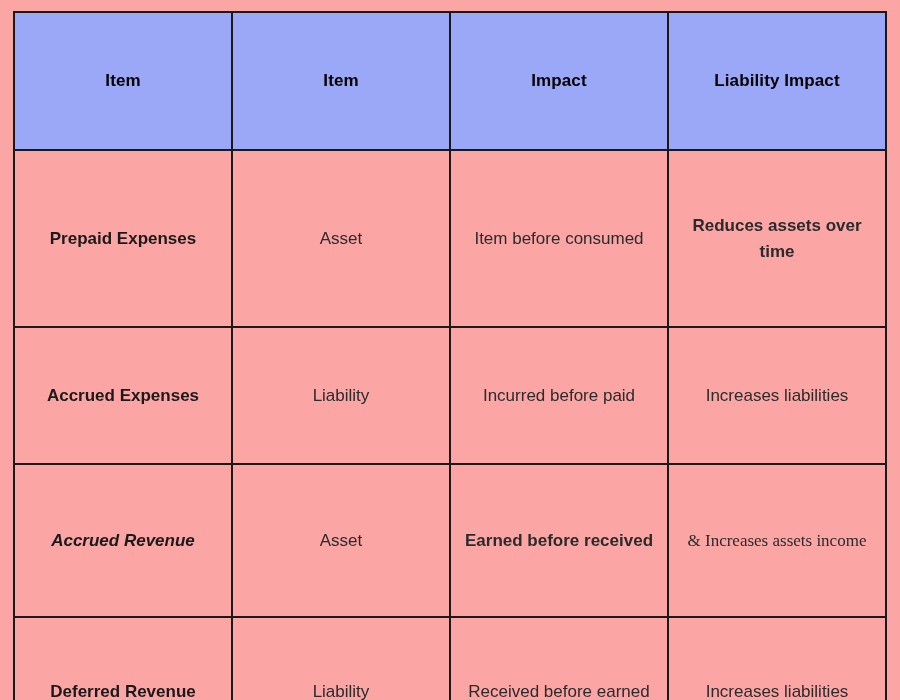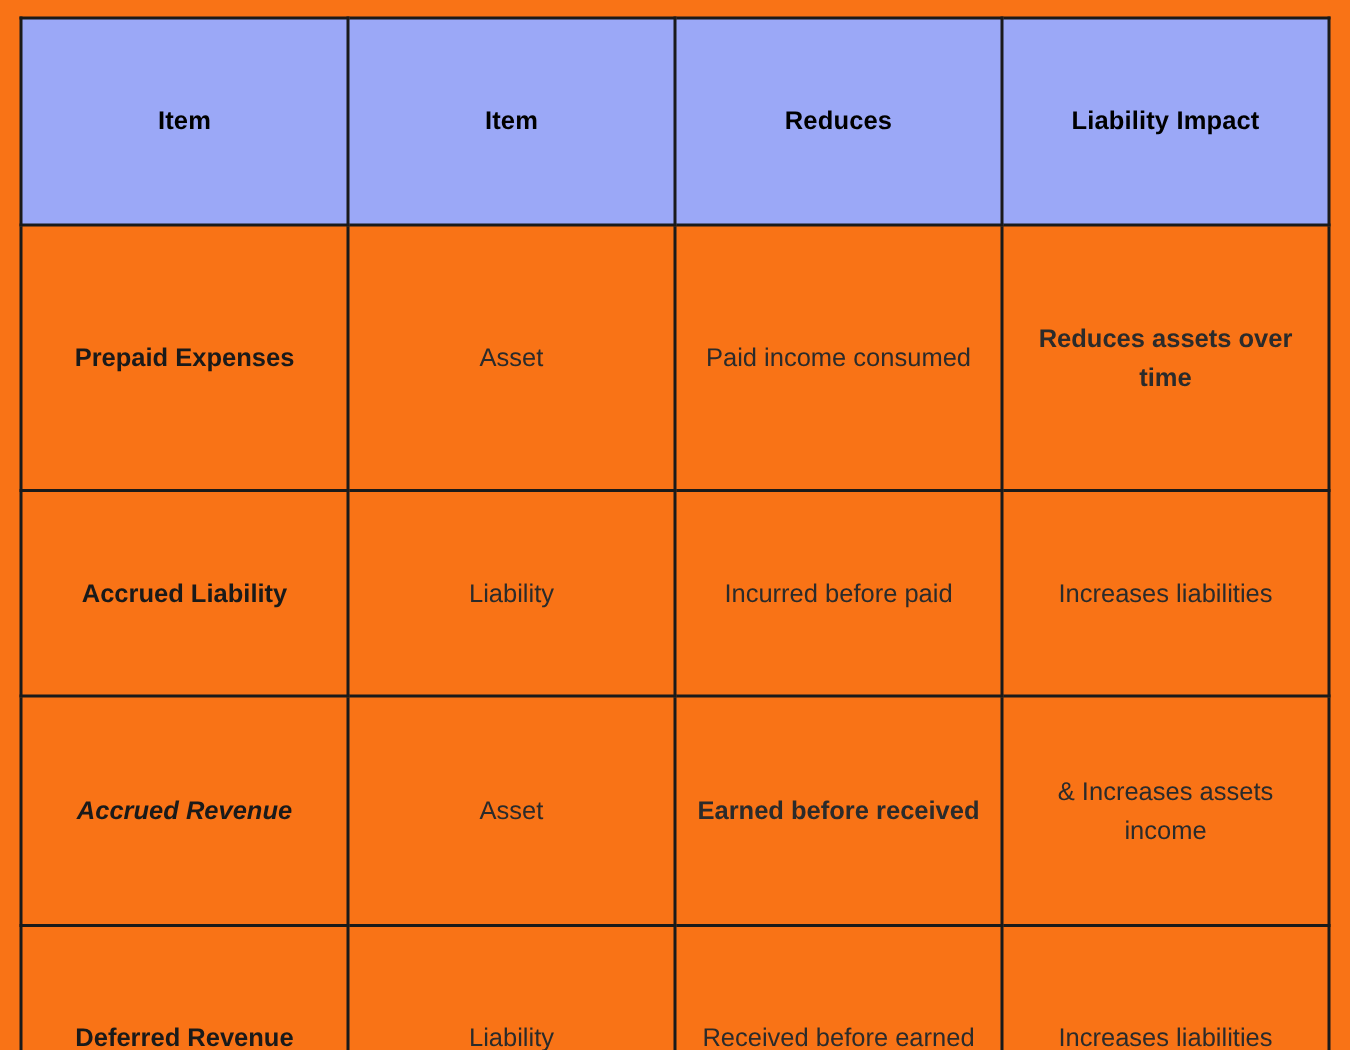--- a/index.html
+++ b/index.html
@@ -12,21 +12,21 @@
     height: 700px;
     overflow: hidden;
     font-family: "Liberation Sans", sans-serif;
     -webkit-font-smoothing: antialiased;
   }
 
   .sheet {
     position: relative;
     width: 900px;
     height: 700px;
-    background: #f97316;
+    background: #fca5a5;
   }
 
   .table-wrap {
     position: absolute;
     left: 13px;
     top: 11px;
     width: 874px;
     height: 676px;
     box-sizing: border-box;
   }
@@ -83,42 +83,42 @@
       <colgroup>
         <col>
           <col>
           <col>
           <col>
       </colgroup>
       <thead>
         <tr>
           <th class="col-head" style="background: rgb(155, 168, 247); color: rgb(0, 0, 0); border-color: rgb(26, 26, 26);">Item</th>
           <th class="col-head" style="background: rgb(155, 168, 247); color: rgb(0, 0, 0); border-color: rgb(26, 26, 26);">Item</th>
-          <th class="col-head" style="background: rgb(155, 168, 247); color: rgb(0, 0, 0); border-color: rgb(26, 26, 26);">Reduces</th>
+          <th class="col-head" style="background: rgb(155, 168, 247); color: rgb(0, 0, 0); border-color: rgb(26, 26, 26);">Impact</th>
           <th class="col-head" style="background: rgb(155, 168, 247); color: rgb(0, 0, 0); border-color: rgb(26, 26, 26);">Liability Impact</th>
         </tr>
       </thead>
       <tbody>
         <tr class="data-row row-h1">
           <td class="cell-item" style="border-color: rgb(26, 26, 26); color: rgb(26, 26, 26);">Prepaid Expenses</td>
           <td style="border-color: rgb(26, 26, 26); color: rgb(43, 43, 43);">Asset</td>
-          <td style="border-color: rgb(26, 26, 26); color: rgb(43, 43, 43);">Paid income consumed</td>
+          <td style="border-color: rgb(26, 26, 26); color: rgb(43, 43, 43);">Item before consumed</td>
           <td style="border-color: rgb(26, 26, 26); color: rgb(43, 43, 43); font-weight: bold;">Reduces assets over time</td>
         </tr>
         <tr class="data-row row-h2">
-          <td class="cell-item" style="border-color: rgb(26, 26, 26); color: rgb(26, 26, 26);">Accrued Liability</td>
+          <td class="cell-item" style="border-color: rgb(26, 26, 26); color: rgb(26, 26, 26);">Accrued Expenses</td>
           <td style="border-color: rgb(26, 26, 26); color: rgb(43, 43, 43);">Liability</td>
           <td style="border-color: rgb(26, 26, 26); color: rgb(43, 43, 43); margin-left: 16px;">Incurred before paid</td>
           <td style="border-color: rgb(26, 26, 26); color: rgb(43, 43, 43);">Increases liabilities</td>
         </tr>
         <tr class="data-row row-h3">
           <td class="cell-item" style="border-color: rgb(26, 26, 26); color: rgb(26, 26, 26); font-style: italic;">Accrued Revenue</td>
           <td style="border-color: rgb(26, 26, 26); color: rgb(43, 43, 43);">Asset</td>
           <td style="border-color: rgb(26, 26, 26); color: rgb(43, 43, 43); font-weight: bold;">Earned before received</td>
-          <td style="border-color: rgb(26, 26, 26); color: rgb(43, 43, 43);">&amp; Increases assets income</td>
+          <td style="border-color: rgb(26, 26, 26); color: rgb(43, 43, 43); font-family: Liberation Serif, serif;">&amp; Increases assets income</td>
         </tr>
         <tr class="data-row row-h4">
           <td class="cell-item" style="border-color: rgb(26, 26, 26); color: rgb(26, 26, 26);">Deferred Revenue</td>
           <td style="border-color: rgb(26, 26, 26); color: rgb(43, 43, 43);">Liability</td>
           <td style="border-color: rgb(26, 26, 26); color: rgb(43, 43, 43);">Received before earned</td>
           <td style="border-color: rgb(26, 26, 26); color: rgb(43, 43, 43);">Increases liabilities</td>
         </tr>
       </tbody>
     </table>
   </div>

